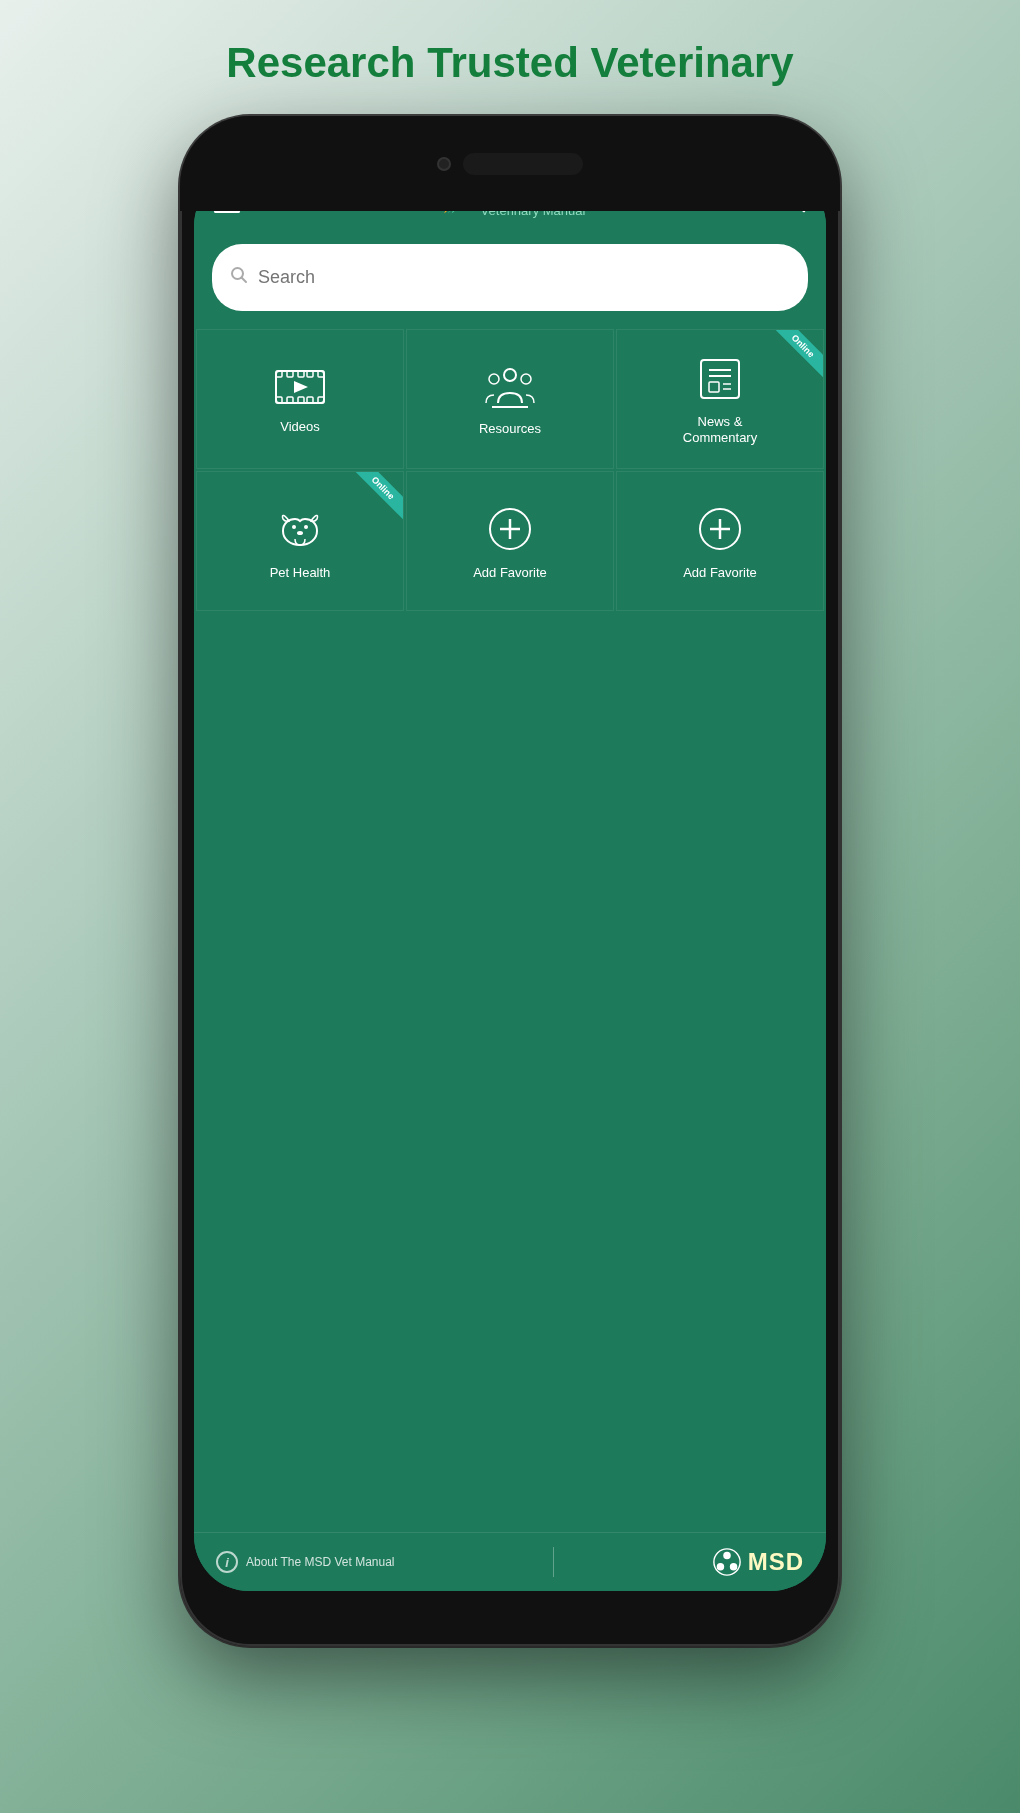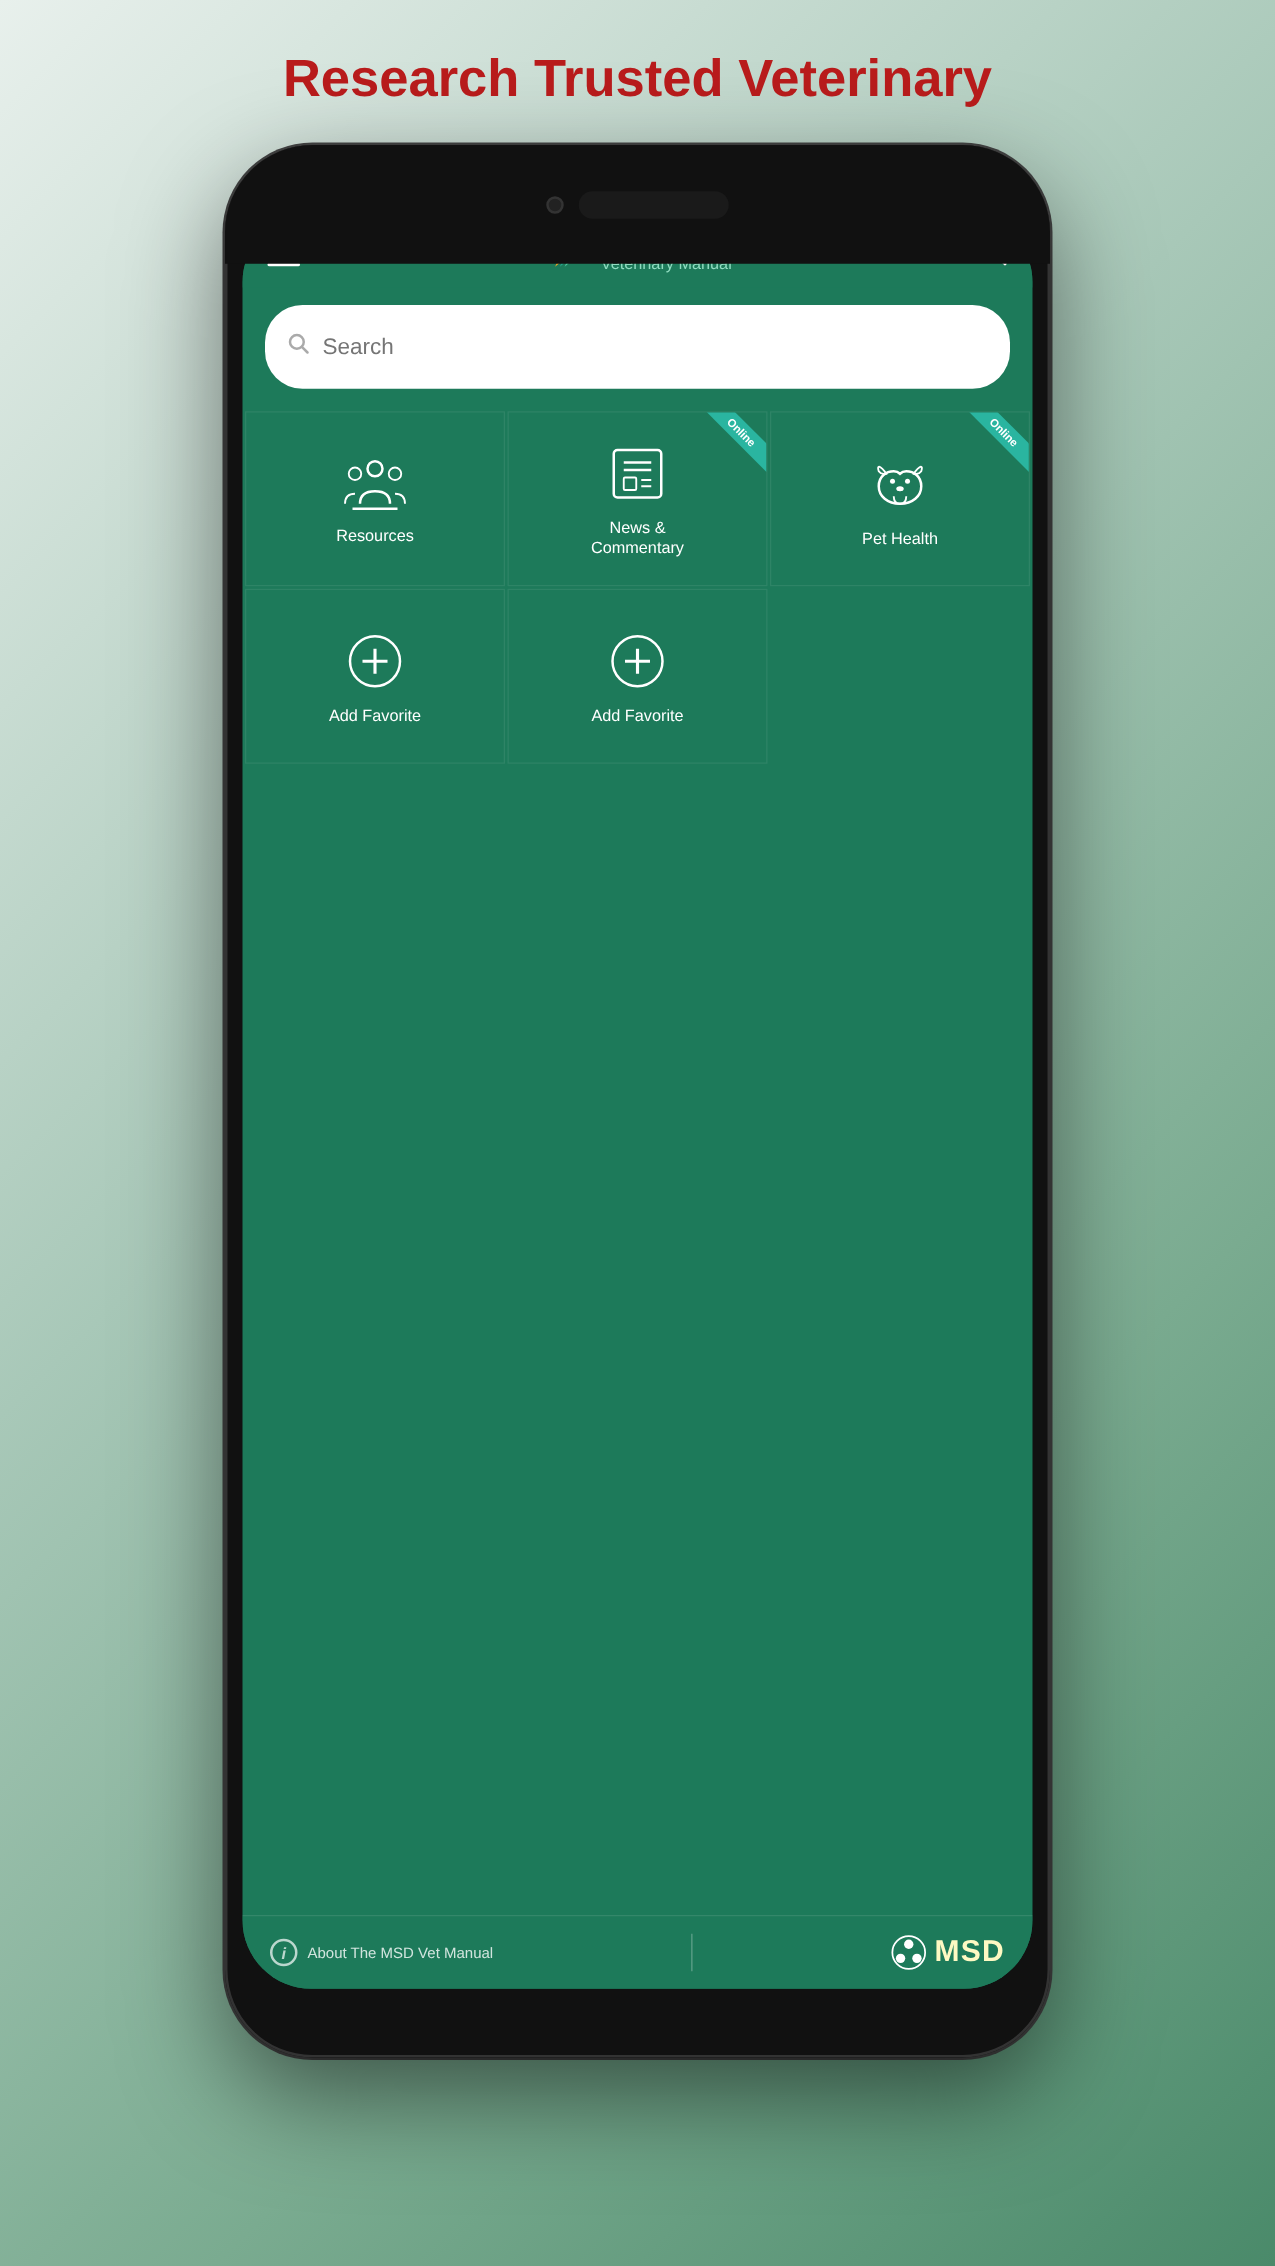--- a/index.html
+++ b/index.html
@@ -11,21 +11,21 @@
       flex-direction: column;
       align-items: center;
       font-family: -apple-system, BlinkMacSystemFont, 'Helvetica Neue', Arial, sans-serif;
       overflow: hidden;
       position: relative;
     }
 
     .page-title {
       font-size: 42px;
       font-weight: 900;
-      color: #b91c1c;
+      color: #15803d;
       text-align: right;
       margin-top: 38px;
       margin-bottom: 28px;
       line-height: 1.2;
       padding: 0 60px;
     }
 
     
     .phone-frame {
       width: 660px;
@@ -347,20 +347,41 @@
             <line x1="11.5" y1="11.5" x2="16" y2="16" stroke="#aaa" stroke-width="2" stroke-linecap="round"></line>
           </svg>
         </span>
         <input type="text" readonly="" placeholder="Search" style="">
       </div>
     </div>
 
     <div class="grid-container">
 
 
+      <div class="grid-item">
+        <div class="grid-icon">
+          <svg width="52" height="40" viewBox="0 0 52 40" fill="none">
+
+            <rect x="2" y="4" width="48" height="32" rx="3" fill="none" stroke="white" stroke-width="2"></rect>
+            <rect x="2" y="4" width="6" height="6" rx="1" fill="none" stroke="white" stroke-width="1.5"></rect>
+            <rect x="44" y="4" width="6" height="6" rx="1" fill="none" stroke="white" stroke-width="1.5"></rect>
+            <rect x="2" y="30" width="6" height="6" rx="1" fill="none" stroke="white" stroke-width="1.5"></rect>
+            <rect x="44" y="30" width="6" height="6" rx="1" fill="none" stroke="white" stroke-width="1.5"></rect>
+            <rect x="13" y="4" width="6" height="6" rx="1" fill="none" stroke="white" stroke-width="1.5"></rect>
+            <rect x="24" y="4" width="6" height="6" rx="1" fill="none" stroke="white" stroke-width="1.5"></rect>
+            <rect x="33" y="4" width="6" height="6" rx="1" fill="none" stroke="white" stroke-width="1.5"></rect>
+            <rect x="13" y="30" width="6" height="6" rx="1" fill="none" stroke="white" stroke-width="1.5"></rect>
+            <rect x="24" y="30" width="6" height="6" rx="1" fill="none" stroke="white" stroke-width="1.5"></rect>
+            <rect x="33" y="30" width="6" height="6" rx="1" fill="none" stroke="white" stroke-width="1.5"></rect>
+
+            <polygon points="20,14 20,26 34,20" fill="white"></polygon>
+          </svg>
+        </div>
+        <span class="grid-label">Videos</span>
+      </div>
 
 
       <div class="grid-item">
         <div class="grid-icon">
           <svg width="52" height="44" viewBox="0 0 52 44" fill="none">
 
             <circle cx="26" cy="10" r="6" fill="none" stroke="white" stroke-width="2"></circle>
             <path d="M14 38 Q14 28 26 28 Q38 28 38 38" fill="none" stroke="white" stroke-width="2"></path>
             <circle cx="10" cy="14" r="5" fill="none" stroke="white" stroke-width="1.5"></circle>
             <path d="M2 38 Q2 30 10 30" fill="none" stroke="white" stroke-width="1.5"></path>

